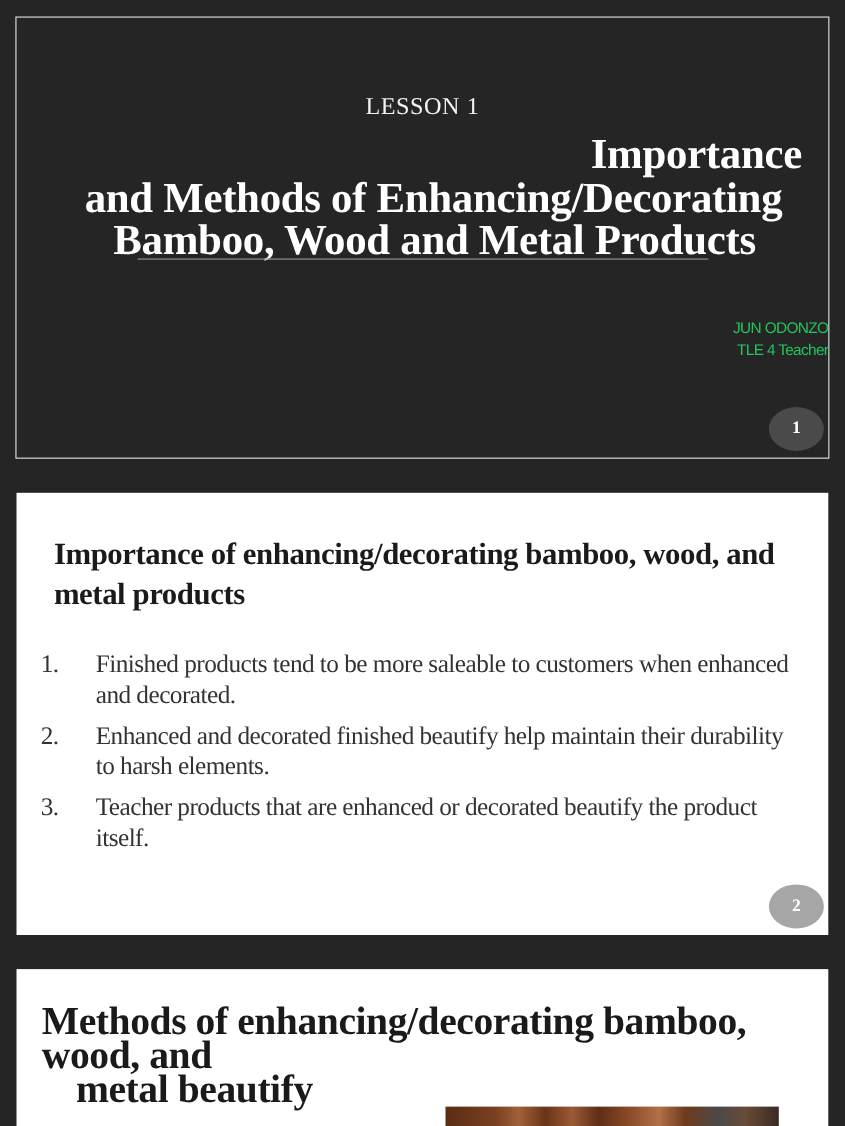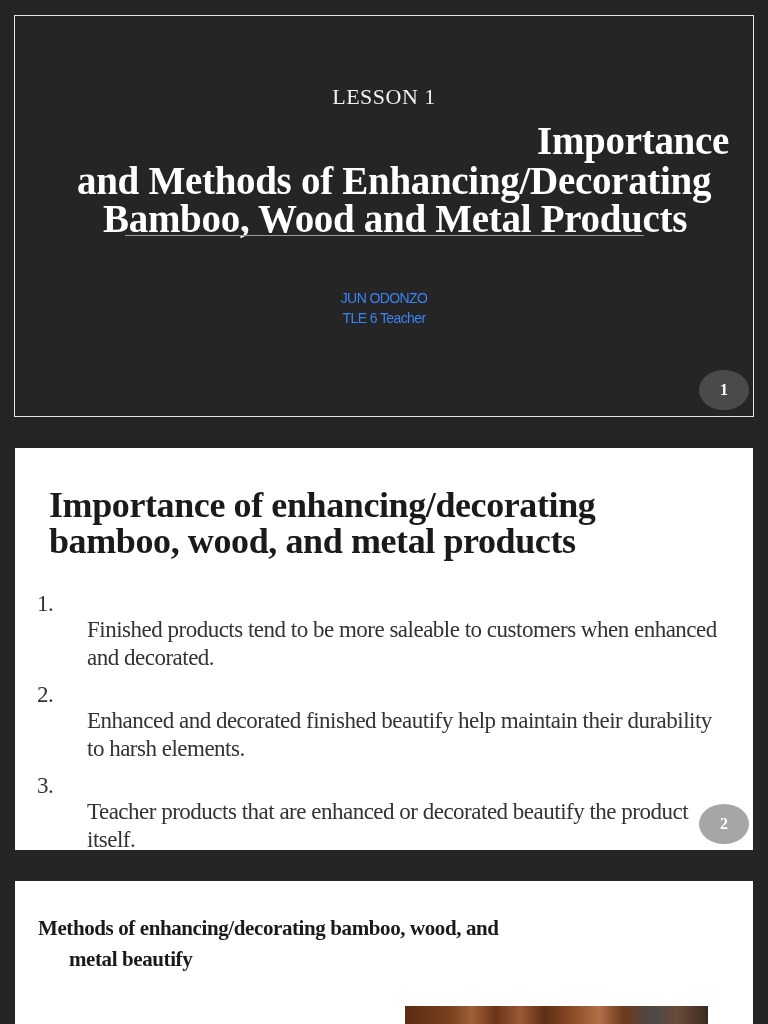--- a/index.html
+++ b/index.html
@@ -56,23 +56,23 @@
       top: 219px;
       width: 519px;
       height: 1px;
       background: #9a9a9a;
     }
     .author-block {
       position: absolute;
       top: 272px;
       left: 0;
       width: 100%;
-      text-align: center;
+      text-align: right;
       font-family: "Liberation Sans", sans-serif;
-      color: #3b82f6;
+      color: #22c55e;
       font-size: 14px;
       line-height: 20px;
       letter-spacing: -0.6px;
     }
 
     .page-badge {
       position: absolute;
       width: 50px;
       height: 40px;
       border-radius: 50%;
@@ -96,21 +96,21 @@
       top: 448px;
       width: 738px;
       height: 402px;
       background: #ffffff;
     }
     .slide-heading {
       position: absolute;
       font-family: "Liberation Serif", serif;
       font-weight: bold;
       color: #1a1a1a;
-      font-size: 36px;
+      font-size: 28px;
       line-height: 36px;
       letter-spacing: -0.4px;
     }
     .slide-2 .slide-heading {
       left: 34px;
       top: 39px;
       width: 680px;
     }
     .bullet-list {
       position: absolute;
@@ -129,21 +129,20 @@
     .bullet-item {
       display: flex;
       margin-bottom: 9px;
     }
     .bullet-num {
       width: 50px;
       flex: 0 0 50px;
     }
     .bullet-text {
       flex: 1;
-      margin-top: 26px;
     }
     .slide-2 .page-badge {
       right: 4px;
       bottom: 6px;
       background: #a6a6a6;
     }
 
     
     .slide-3 {
       left: 15px;
@@ -151,21 +150,21 @@
       width: 738px;
       height: 200px;
       background: #ffffff;
     }
     .slide-3 .slide-heading {
       left: 23px;
       top: 32px;
       width: 690px;
       text-indent: 0;
       line-height: 31px;
-      font-size: 21px;
+      font-size: 36px;
     }
     .slide-3 .heading-indent {
       padding-left: 31px;
       display: block;
     }
     .slide-photo {
       position: absolute;
       left: 390px;
       top: 125px;
       width: 303px;
@@ -177,21 +176,21 @@
 <body>
 
 <section class="slide slide-1">
   <div class="lesson-label">LESSON 1</div>
   <div class="title-line title-line-1">Importance</div>
   <div class="title-line title-line-3">Bamboo, Wood and Metal Products</div>
   <div class="title-line title-line-2">and Methods of Enhancing/Decorating</div>
   <div class="title-underline"></div>
   <div class="author-block">
     <div>JUN ODONZO</div>
-    <div>TLE 6 Teacher</div>
+    <div>TLE 4 Teacher</div>
   </div>
   <div class="page-badge">1</div>
 </section>
 
 <section class="slide slide-2">
   <div class="slide-heading">Importance of enhancing/decorating bamboo, wood, and metal products</div>
   <ol class="bullet-list">
     <li class="bullet-item">
       <span class="bullet-num">1.</span>
       <span class="bullet-text">Finished products tend to be more saleable to customers when enhanced and decorated.</span>

